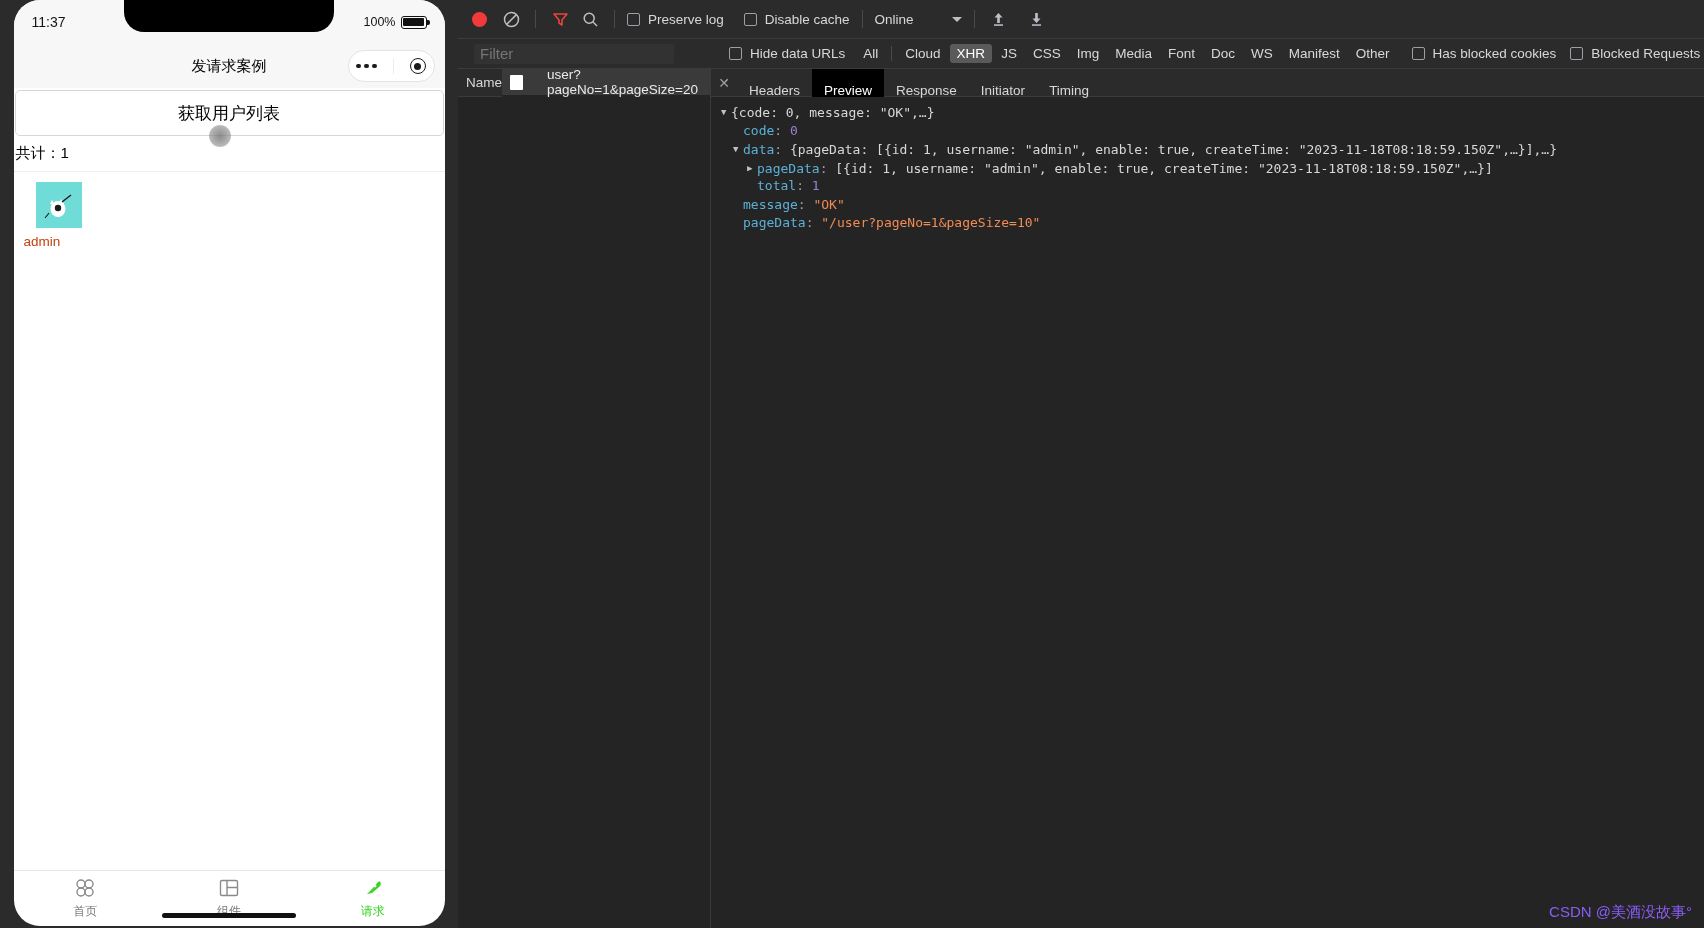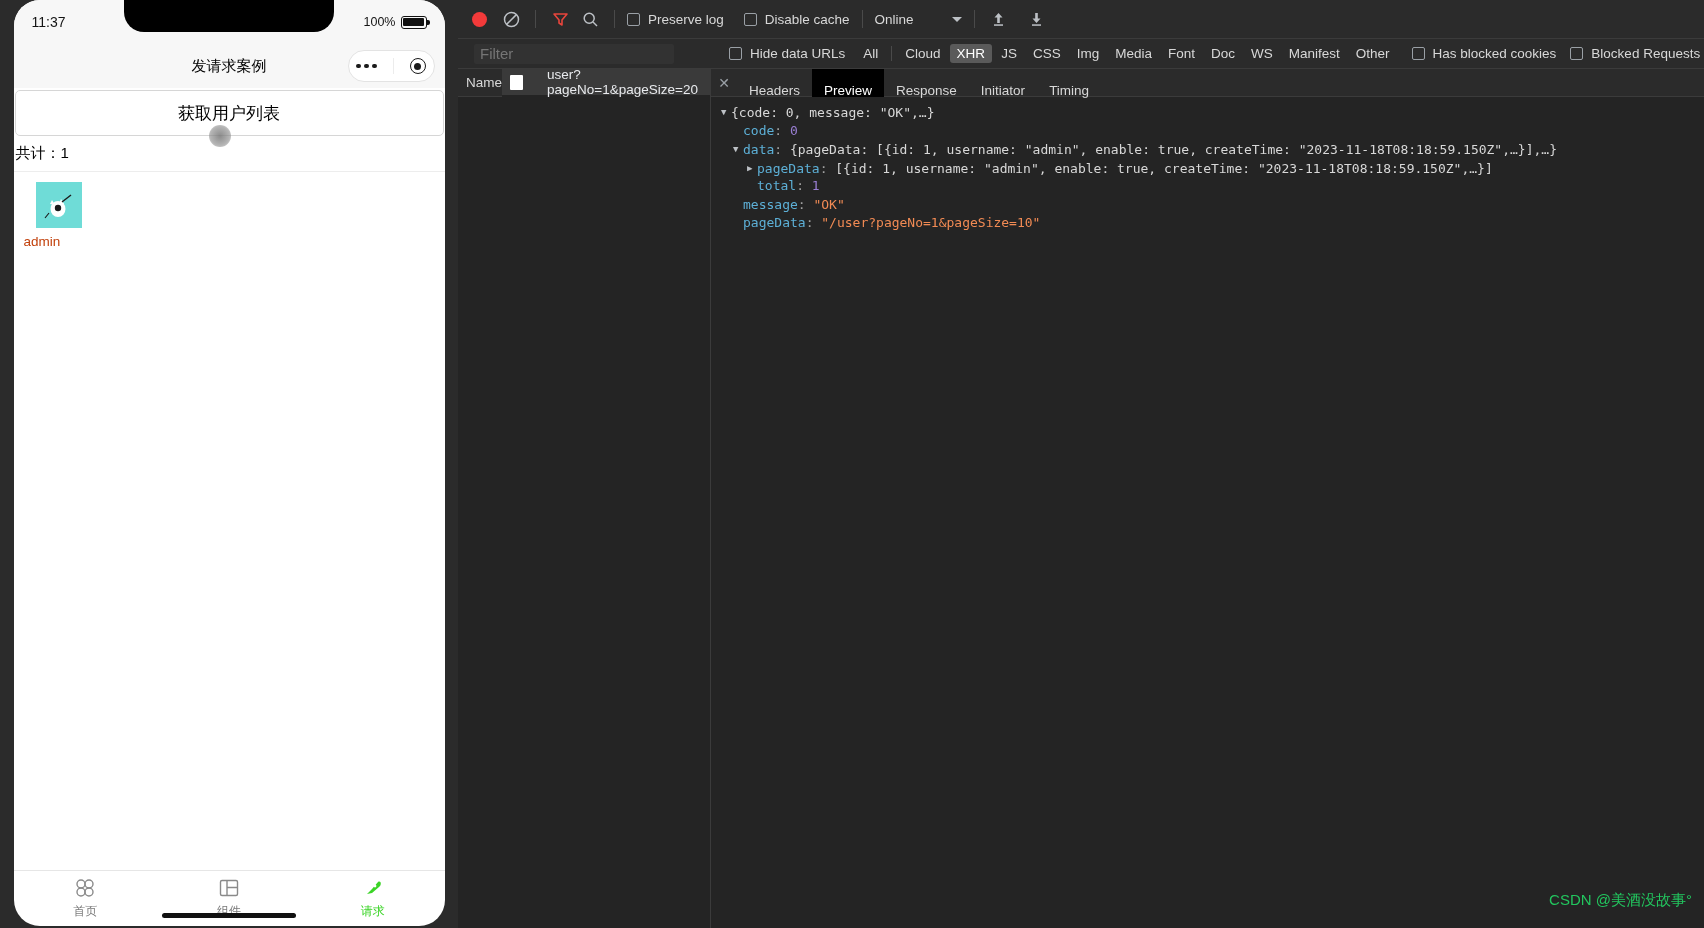--- a/index.html
+++ b/index.html
@@ -223,22 +223,22 @@
   }
   .pl { display: block; height: 18.5px; }
   .arrow { display: inline-block; width: 10px; color: #bdc1c6; font-size: 9px; vertical-align: 1.5px; }
   .k { color: #5db0d7; }
   .kp { color: #a1a1a1; }
   .num { color: #9a7fd4; }
   .str { color: #f28b54; }
   .pn { color: #d8d8d8; }
 
   .watermark {
-    position: absolute; right: 12px; bottom: 18px;
-    font-size: 15px; color: #22c55e;
+    position: absolute; right: 12px; bottom: 6px;
+    font-size: 15px; color: #8b5cf6;
     font-family: "Liberation Sans", sans-serif;
   }
 </style>
 </head>
 <body>
 
 <div id="root">
 
   <div class="phone-stage">
     <div class="phone">

